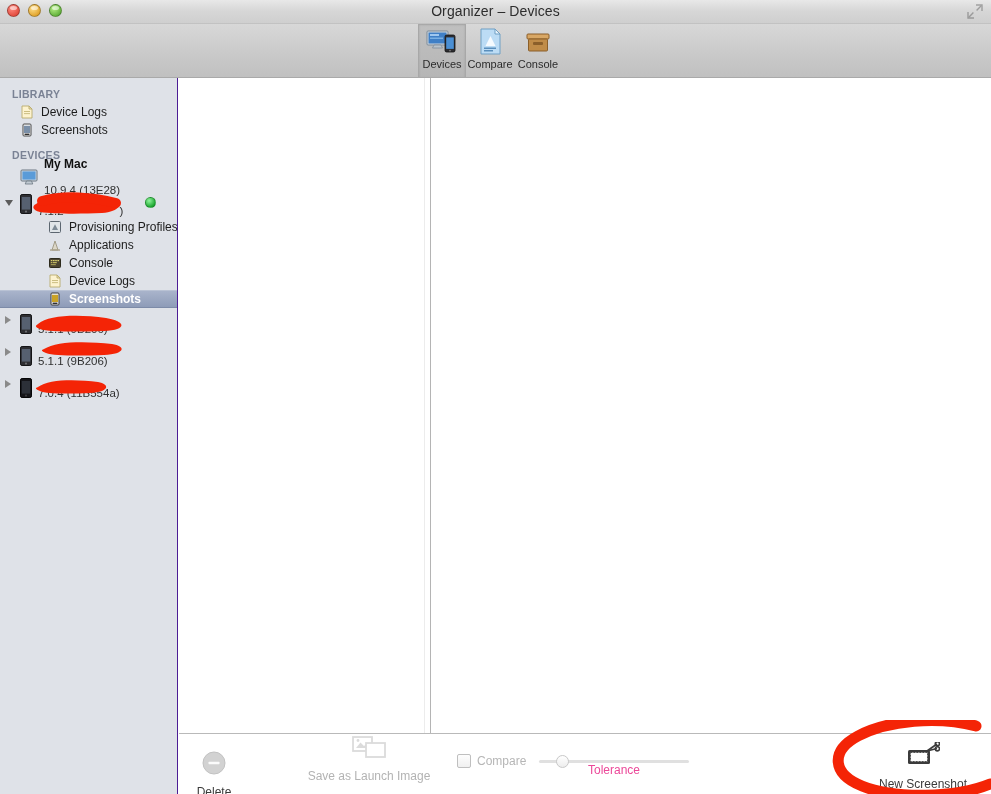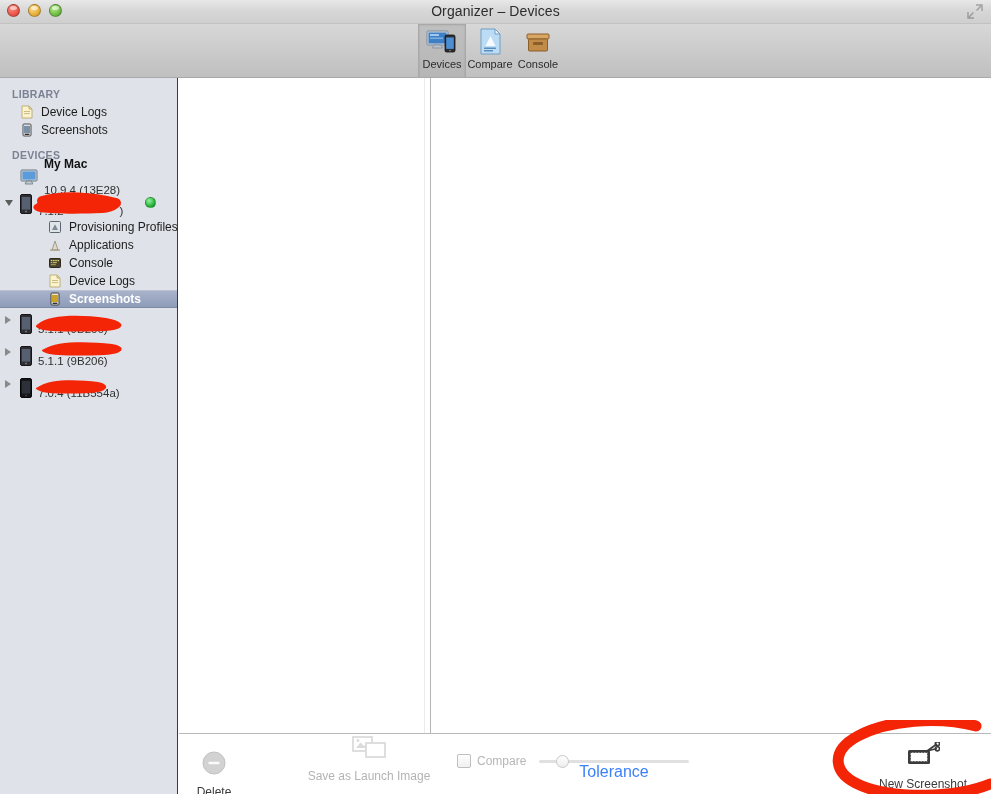--- a/index.html
+++ b/index.html
@@ -290,22 +290,22 @@
     border-radius: 50%;
     background: linear-gradient(to bottom, #ffffff, #ededed);
     border: 1px solid #c8c8c8;
     box-sizing: border-box;
   }
   .tolerance-label {
     position: absolute;
     left: 355px; top: 29px;
     width: 160px;
     text-align: center;
-    font-size: 16px;
-    color: #3b82f6;
+    font-size: 12px;
+    color: #ec4899;
   }
 
   .new-ss {
     position: absolute;
     right: 8px; top: 8px;
     width: 120px;
     display: flex;
     flex-direction: column;
     align-items: center;
   }

